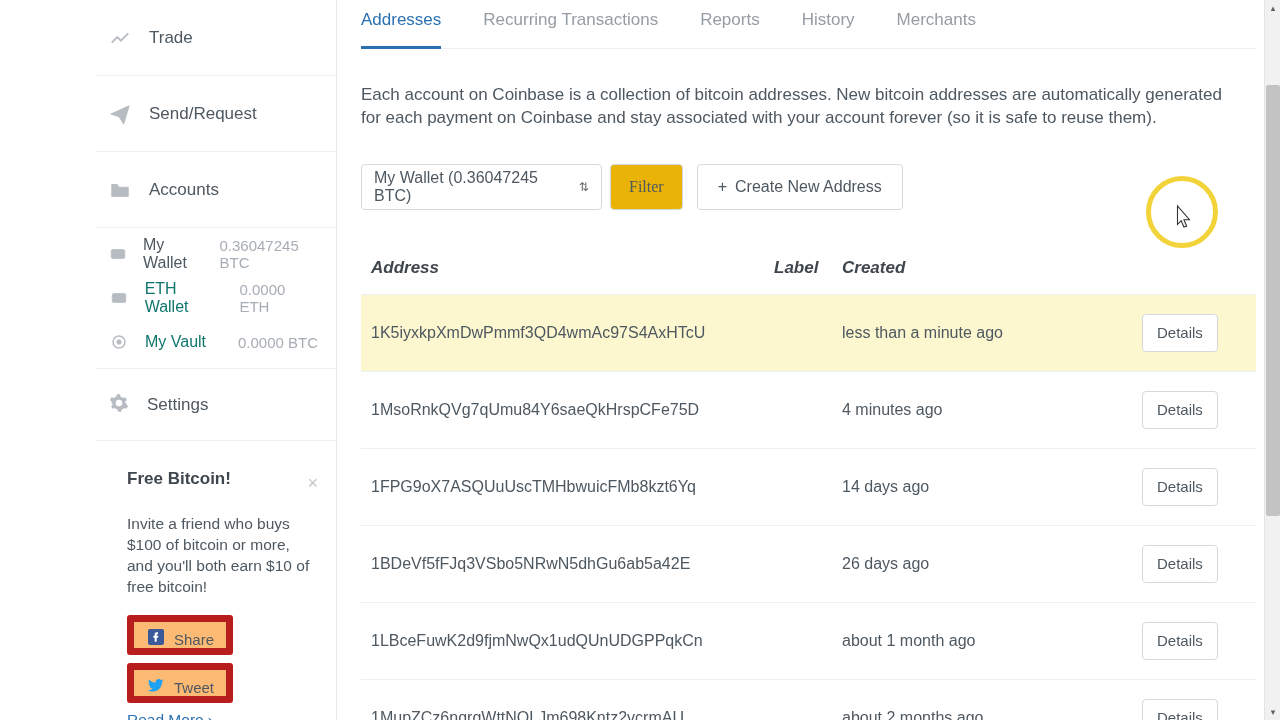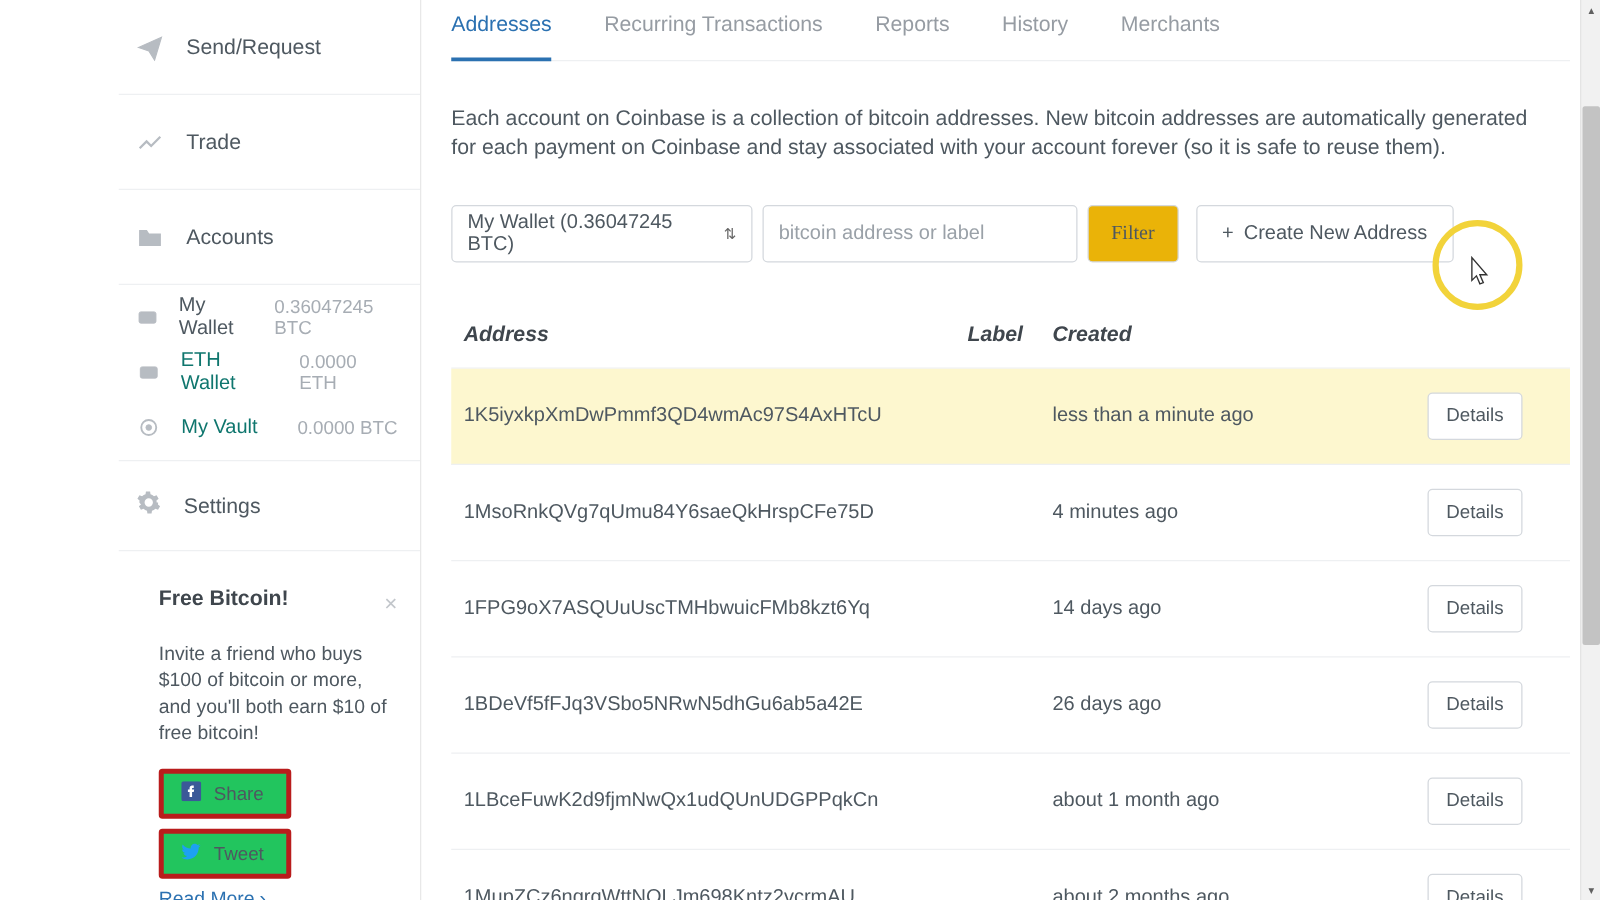--- a/index.html
+++ b/index.html
@@ -22,21 +22,21 @@
   .wallet-row .wicon svg{width:18px;height:18px;fill:#b7bcc2;stroke:#b7bcc2;}
   .wallet-row .wname{ color:#0f766e; }
   .wallet-row .wbal{ margin-left:auto; color:#a7adb4; font-size:15px;}
   .wallet-row.sel .wname{ color:#4e5860; }
   .settings { height:72px; display:flex; align-items:center; gap:18px; padding-left:14px; border-bottom:1px solid #eef0f2; cursor:pointer;}
   .settings svg{width:20px;height:20px;fill:#b7bcc2;}
   .promo { margin:28px 18px 0 32px; position:relative; }
   .promo .close{ position:absolute; top:4px; right:0; color:#c2c6cb; font-size:18px; cursor:pointer;}
   .promo h4{ font-size:17px; font-weight:700; color:#3f464d; margin-bottom:14px;}
   .promo p{ font-size:15.5px; color:#4e5860; line-height:1.36; margin-bottom:18px;margin-top:24px;}
-  .share-btn, .tweet-btn{ width:106px; height:40px; border:4px solid #b91c1c; border-radius:3px; display:flex; align-items:center; gap:10px; padding:0 14px; font-size:15px; color:#4e5860; cursor:pointer; background:#22c55e; margin-bottom:8px;}
+  .share-btn, .tweet-btn{ width:106px; height:40px; border:7px solid #b91c1c; border-radius:3px; display:flex; align-items:flex-end; gap:10px; padding:0 14px; font-size:15px; color:#4e5860; cursor:pointer; background:#fdba74; margin-bottom:8px;}
   .share-btn svg, .tweet-btn svg{width:16px;height:16px;}
   .readmore{ font-size:15.5px; color:#2b71b1; cursor:pointer; display:inline-flex; align-items:center; gap:4px;justify-content:center; }
   
   .main { flex:1; padding:0 24px 0 24px; position:relative; }
   .tabs { display:flex; gap:42px; padding:10px 0 16px 0; border-bottom:1px solid #eef0f2;}
   .tab { font-size:17px; color:#969ca3; cursor:pointer; padding-bottom:16px; margin-bottom:-17px;}
   .tab.active { color:#2b71b1; border-bottom:3px solid #2b71b1;}
   .intro { font-size:17px; color:#4e5860; line-height:1.38; padding:34px 30px 34px 0;}
   .controls { display:flex; gap:8px; align-items:center; margin-bottom:32px;}
   .select { width:241px; height:46px; border:1px solid #d4d8dd; border-radius:4px; display:flex; align-items:center; justify-content:space-between; padding:0 12px; font-size:16px; color:#4e5860; cursor:pointer; background:#fff;}
@@ -61,33 +61,33 @@
 </style>
 </head>
 <body>
 
 <div class="page">
   <aside class="sidebar">
 
     <div class="nav-item">
       <span class="nav-icon">
         <svg viewBox="0 0 24 24">
-            <path d="M2 12l20-9-6 20-5-8z" fill="#b7bcc2"></path>
-          </svg>
-      </span>
-      <span class="nav-label">Send/Request</span>
+            <path d="M3 17l6-6 4 4 8-8" fill="none" stroke-width="2"></path>
+          </svg>
+      </span>
+      <span class="nav-label">Trade</span>
     </div>
 
     <div class="nav-item">
       <span class="nav-icon">
         <svg viewBox="0 0 24 24">
-            <path d="M3 17l6-6 4 4 8-8" fill="none" stroke-width="2"></path>
-          </svg>
-      </span>
-      <span class="nav-label">Trade</span>
+            <path d="M2 12l20-9-6 20-5-8z" fill="#b7bcc2"></path>
+          </svg>
+      </span>
+      <span class="nav-label">Send/Request</span>
     </div>
 
     <div class="nav-item">
       <span class="nav-icon">
         <svg viewBox="0 0 24 24">
             <path d="M3 6h6l2 3h10v10H3z" fill="#b7bcc2"></path>
           </svg>
       </span>
       <span class="nav-label">Accounts</span>
     </div>
@@ -167,21 +167,20 @@
       <span class="tab">Merchants</span>
     </nav>
 
     <p class="intro">Each account on Coinbase is a collection of bitcoin addresses. New bitcoin addresses are automatically generated for each payment on Coinbase and stay associated with your account forever (so it is safe to reuse them).</p>
 
     <div class="controls">
       <div class="select">
         <span>My Wallet (0.36047245 BTC)</span>
         <span class="chev">⇅</span>
       </div>
-      <input class="filter-input" placeholder="bitcoin address or label" style="">
       <button class="filter-btn">Filter</button>
       <button class="create-btn">
         <span>+</span>
         <span>Create New Address</span>
       </button>
     </div>
 
     <div class="table">
       <div class="thead">
         <div class="col-addr">Address</div>

